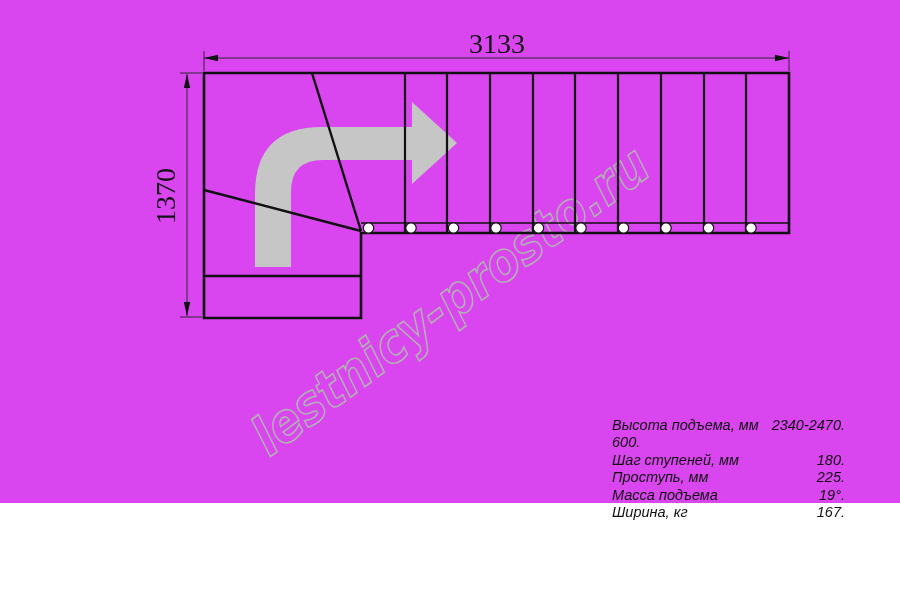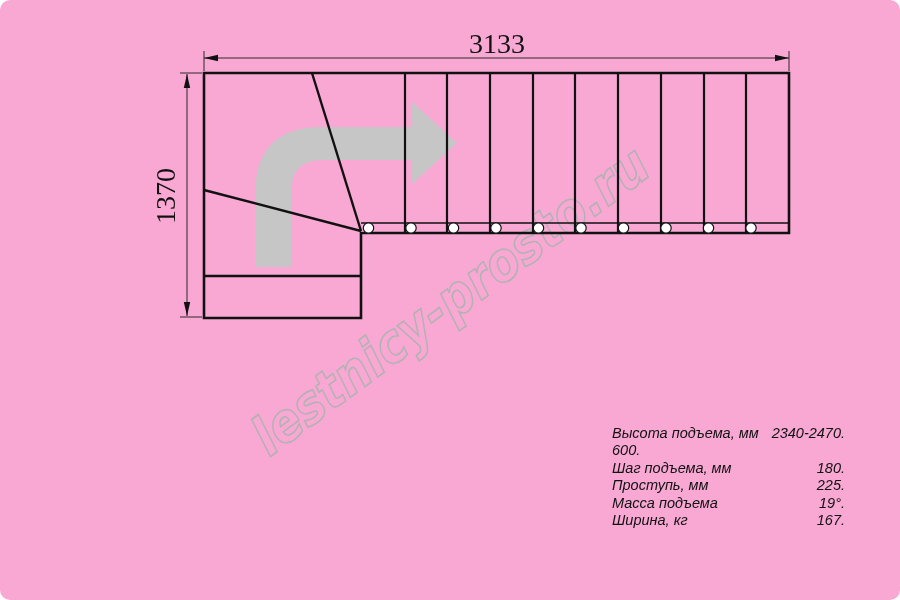--- a/index.html
+++ b/index.html
@@ -7,39 +7,37 @@
     padding: 0;
     background: #ffffff;
     width: 900px;
     height: 600px;
     overflow: hidden;
     font-family: "Liberation Sans", sans-serif;
   }
   .stage {
     position: relative;
     width: 900px;
-    height: 600px;
-    background: #f9a8d4;
-    border-radius: 10px;
+    height: 503px;
+    background: #d946ef;
   }
   .drawing-svg {
     position: absolute;
     left: 0;
     top: 0;
   }
   .specs {
     position: absolute;
     left: 612px;
     top: 417px;
     width: 233px;
     font-style: italic;
     font-size: 14.5px;
     line-height: 17.4px;
     color: #111;
-    margin-top: 8px;
   }
   .spec-row {
     display: flex;
     justify-content: space-between;
     white-space: nowrap;
   }
   .spec-value {
   }
 </style>
 </head>
@@ -109,21 +107,21 @@
 
   <div class="specs">
     <div class="spec-row">
       <span class="spec-label">Высота подъема, мм</span>
       <span class="spec-value">2340-2470.</span>
     </div>
     <div class="spec-row">
       <span class="spec-value">600.</span>
     </div>
     <div class="spec-row">
-      <span class="spec-label">Шаг подъема, мм</span>
+      <span class="spec-label">Шаг ступеней, мм</span>
       <span class="spec-value">180.</span>
     </div>
     <div class="spec-row">
       <span class="spec-label">Проступь, мм</span>
       <span class="spec-value">225.</span>
     </div>
     <div class="spec-row">
       <span class="spec-label">Масса подъема</span>
       <span class="spec-value">19°.</span>
     </div>

